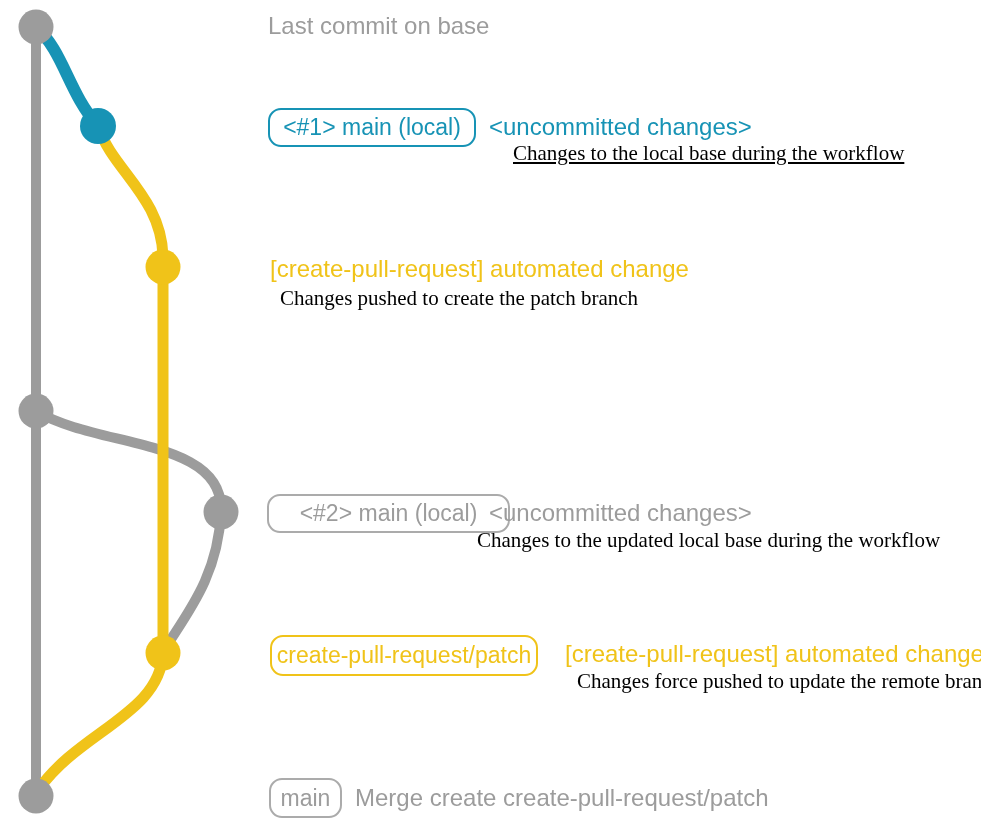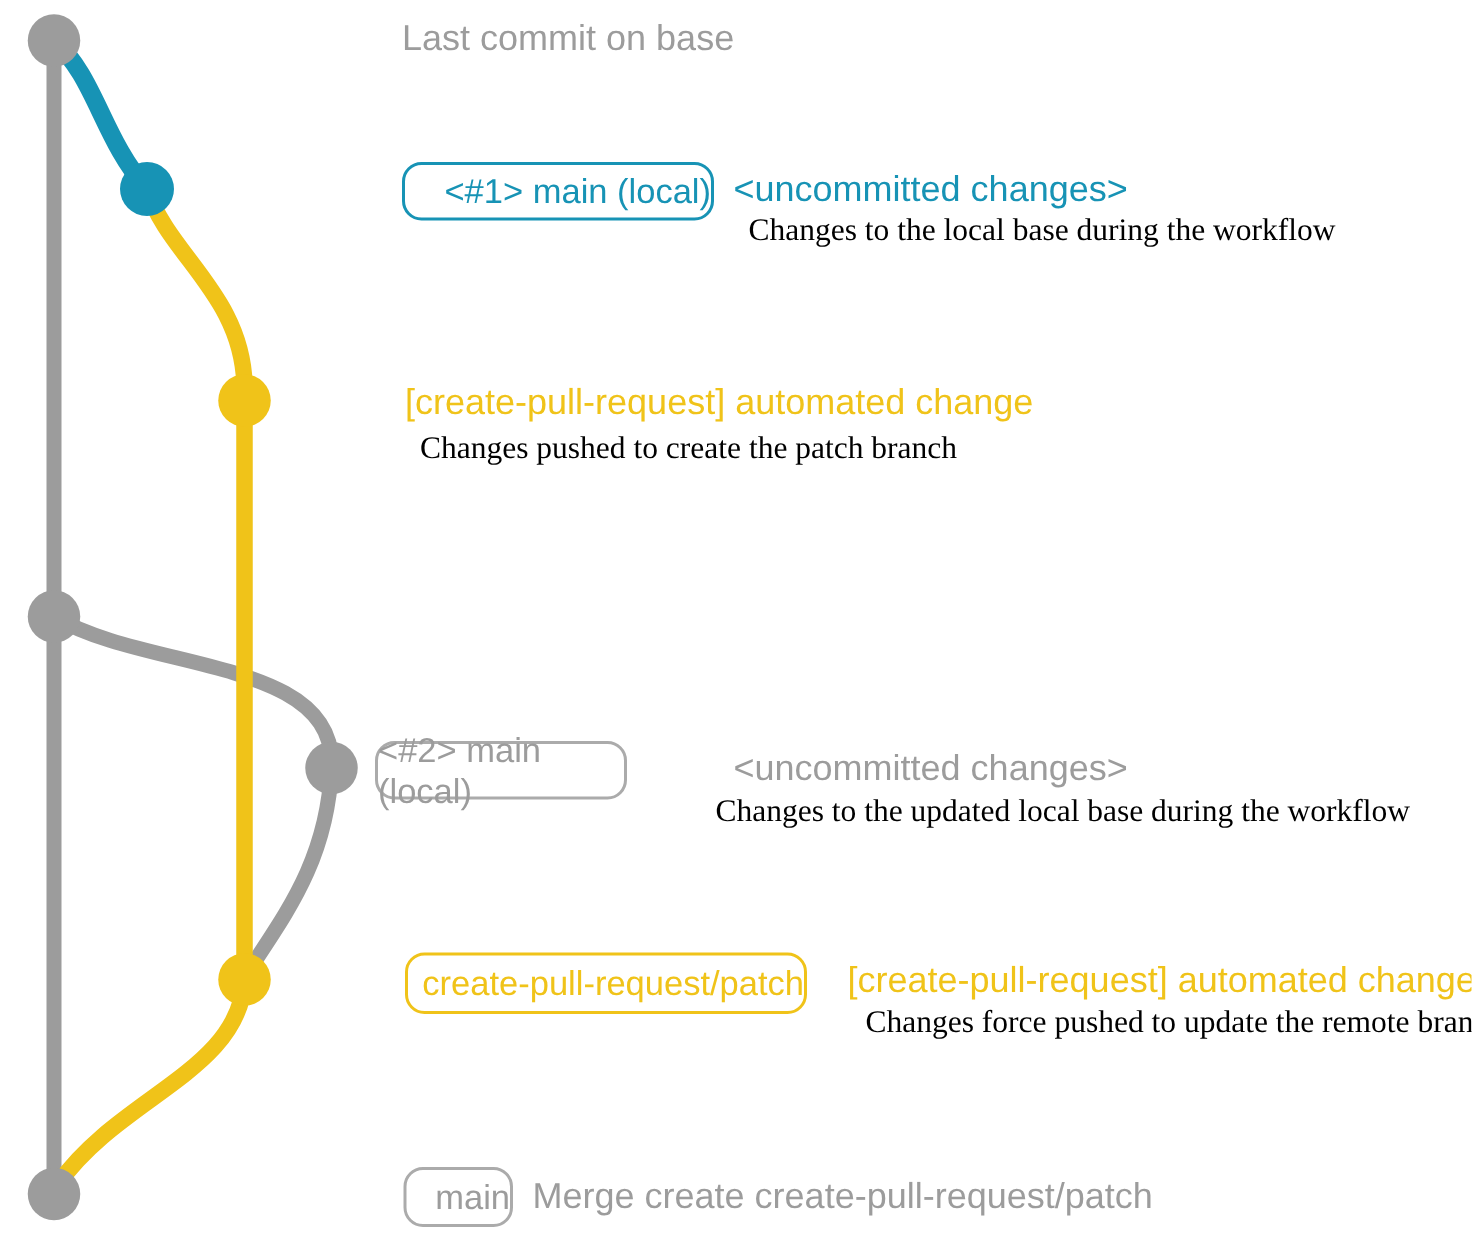--- a/index.html
+++ b/index.html
@@ -35,21 +35,21 @@
   .desc {
     font-family: "Liberation Serif", "DejaVu Serif", serif;
     font-size: 21px;
     line-height: 23px;
     color: #000000;
   }
   .badge {
     position: absolute;
     display: flex;
     align-items: center;
-    justify-content: flex-end;
+    justify-content: center;
     border-radius: 13px;
     font-size: 23px;
     background: #ffffff;
     box-sizing: border-box;
   }
   .badge.blue   { border: 2px solid #1793b5; color: #1793b5; }
   .badge.gray   { border: 2px solid #ababab; color: #9c9c9c; }
   .badge.yellow { border: 2px solid #f0c319; color: #f0c319; }
 </style>
 </head>
@@ -75,27 +75,27 @@
     <circle cx="151" cy="653" r="17.5" fill="#f0c319"></circle>
     <circle cx="24" cy="796" r="17.5" fill="#9c9c9c"></circle>
   </svg>
 
   <div class="ann sans-big gray-text" style="left:256px; top:13px;">Last commit on base</div>
 
   <div class="badge blue" style="left:256px; top:108px; width:208px; height:39px;">
     <span>&lt;#1&gt; main (local)</span>
   </div>
   <div class="ann sans-big blue-text" style="left:477px; top:114px;">&lt;uncommitted changes&gt;</div>
-  <div class="ann desc" style="left:487px; top:142px;">Changes to the local base during the workflow</div>
+  <div class="ann desc" style="left:501px; top:142px;text-decoration:underline;">Changes to the local base during the workflow</div>
 
   <div class="ann sans-big yellow-text" style="left:258px; top:256px;">[create-pull-request] automated change</div>
   <div class="ann desc" style="left:268px; top:287px;">Changes pushed to create the patch branch</div>
 
 
-  <div class="badge gray" style="left:238px; top:494px; width:168px; height:39px;">
+  <div class="badge gray" style="left:255px; top:494px; width:243px; height:39px;">
     <span>&lt;#2&gt; main (local)</span>
   </div>
   <div class="ann sans-big gray-text" style="left:477px; top:500px;">&lt;uncommitted changes&gt;</div>
   <div class="ann desc" style="left:465px; top:529px;">Changes to the updated local base during the workflow</div>
 
   <div class="badge yellow" style="left:258px; top:635px; width:268px; height:41px;">
     <span>create-pull-request/patch</span>
   </div>
   <div class="ann sans-big yellow-text" style="left:553px; top:641px;">[create-pull-request] automated change</div>
   <div class="ann desc" style="left:565px; top:670px;">Changes force pushed to update the remote branch</div>

